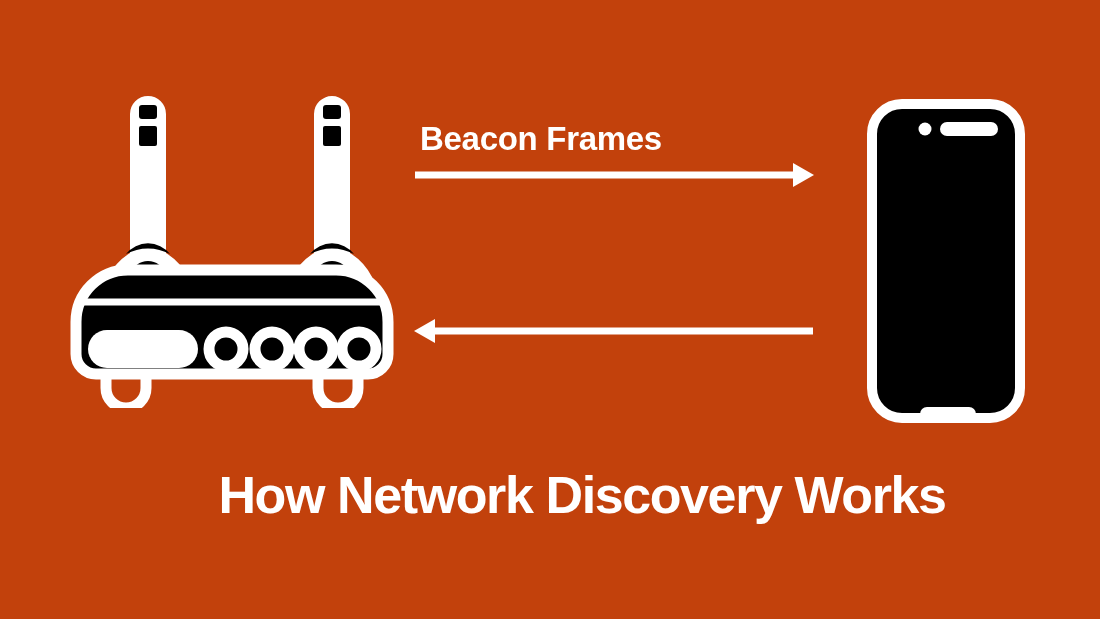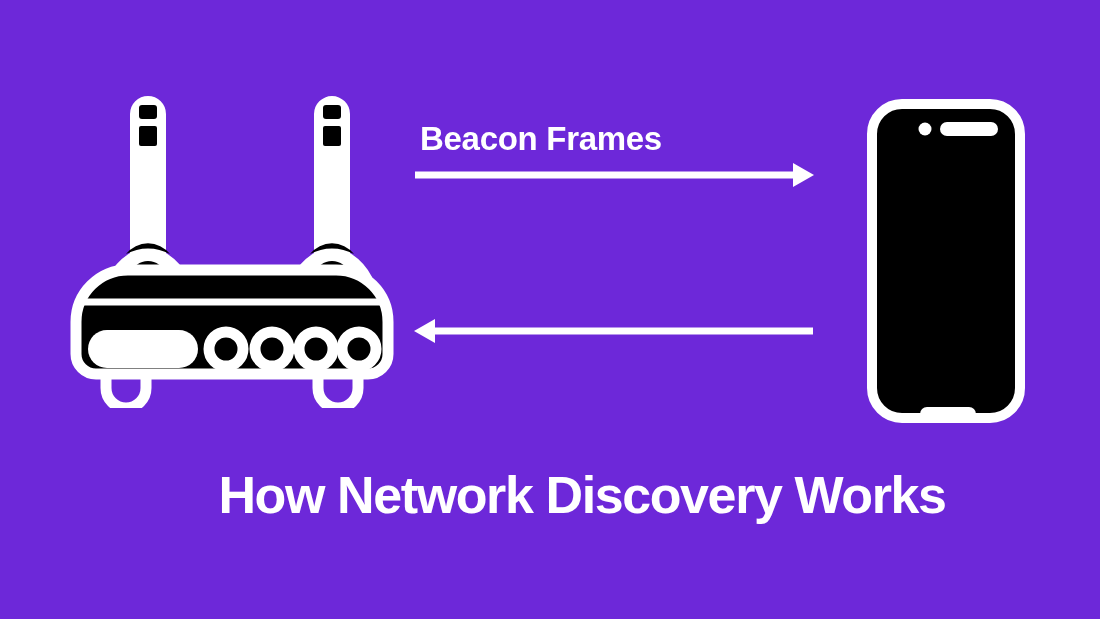--- a/index.html
+++ b/index.html
@@ -7,21 +7,21 @@
     padding: 0;
     background: #000000;
   }
   body {
     font-family: "Liberation Sans", sans-serif;
   }
   #stage {
     position: relative;
     width: 1100px;
     height: 619px;
-    background: #6d28d9;
+    background: #c2410c;
     overflow: hidden;
   }
 
   
   #router-icon {
     position: absolute;
     left: 60px;
     top: 78px;
     width: 360px;
     height: 330px;

